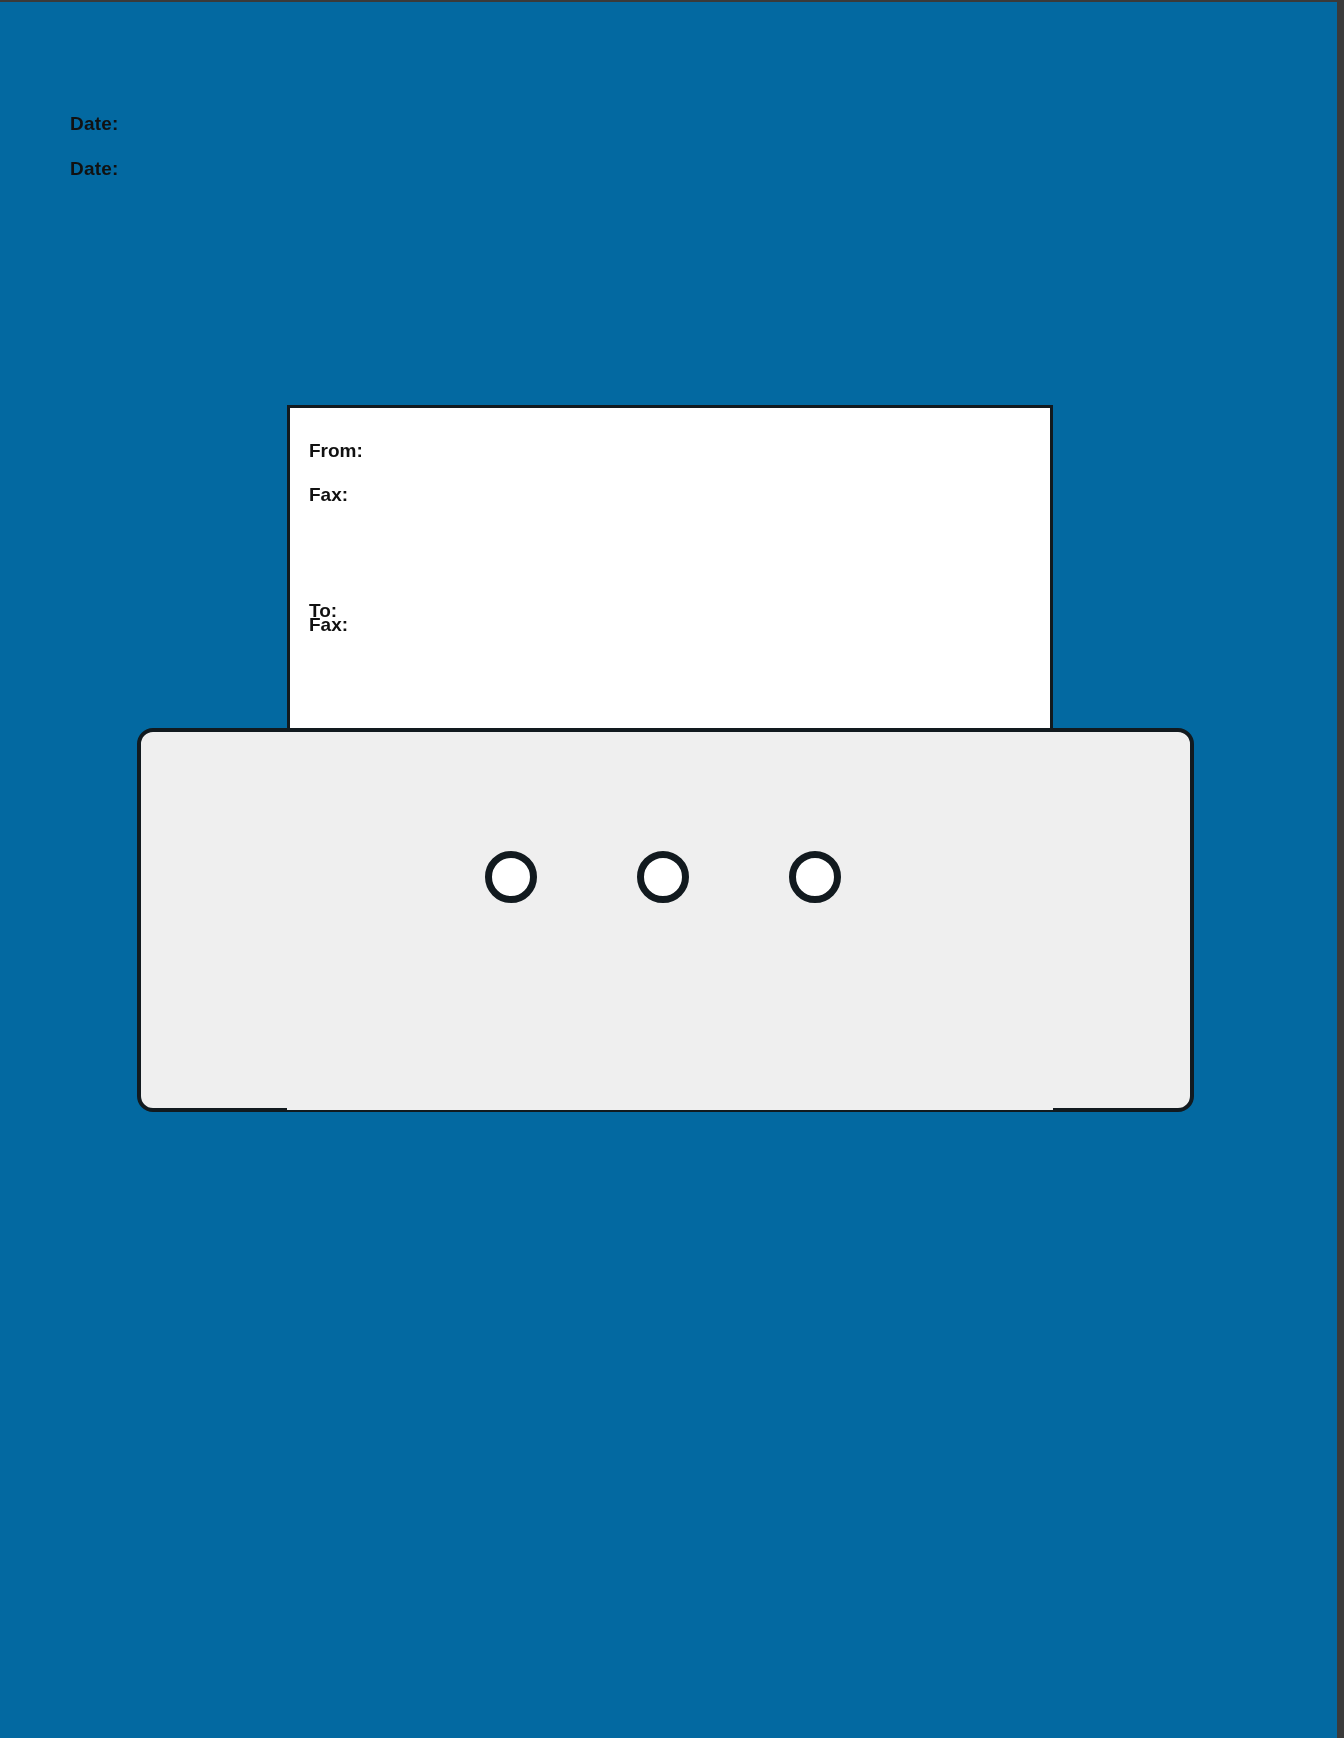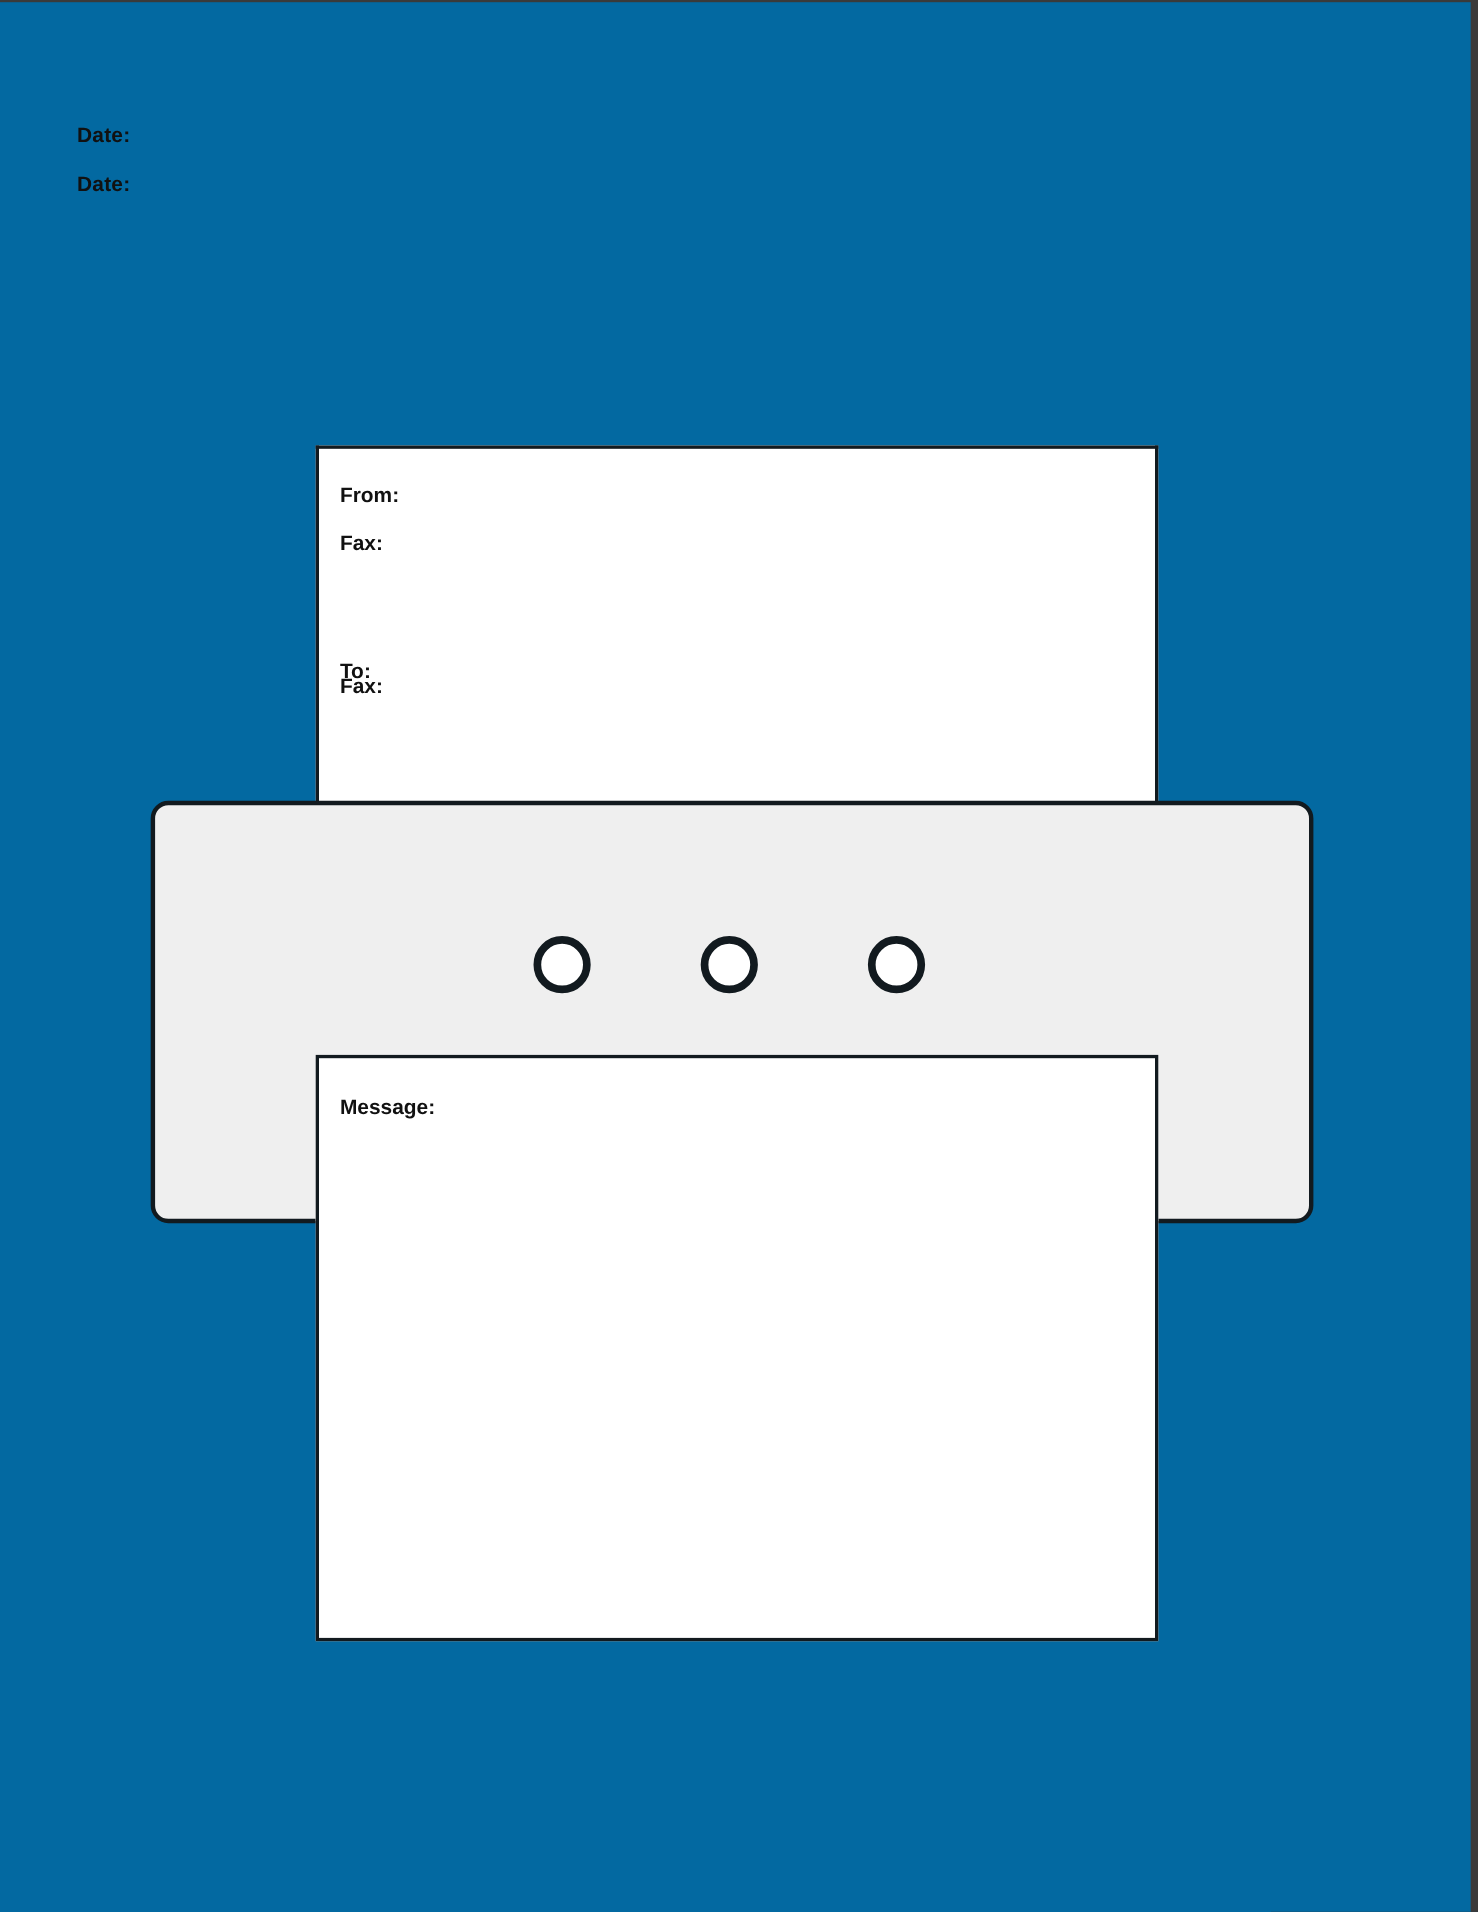--- a/index.html
+++ b/index.html
@@ -179,18 +179,15 @@
     <div class="body-shell">
       <div class="btn-row">
         <div class="btn-dot dot-1"></div>
         <div class="btn-dot dot-2"></div>
         <div class="btn-dot dot-3"></div>
       </div>
     </div>
 
     <div class="shell-overlay"></div>
 
-    <div class="paper-bottom">
-      <div class="field">Message:</div>
-    </div>
 
   </div>
 </div>
 
 </body></html>

